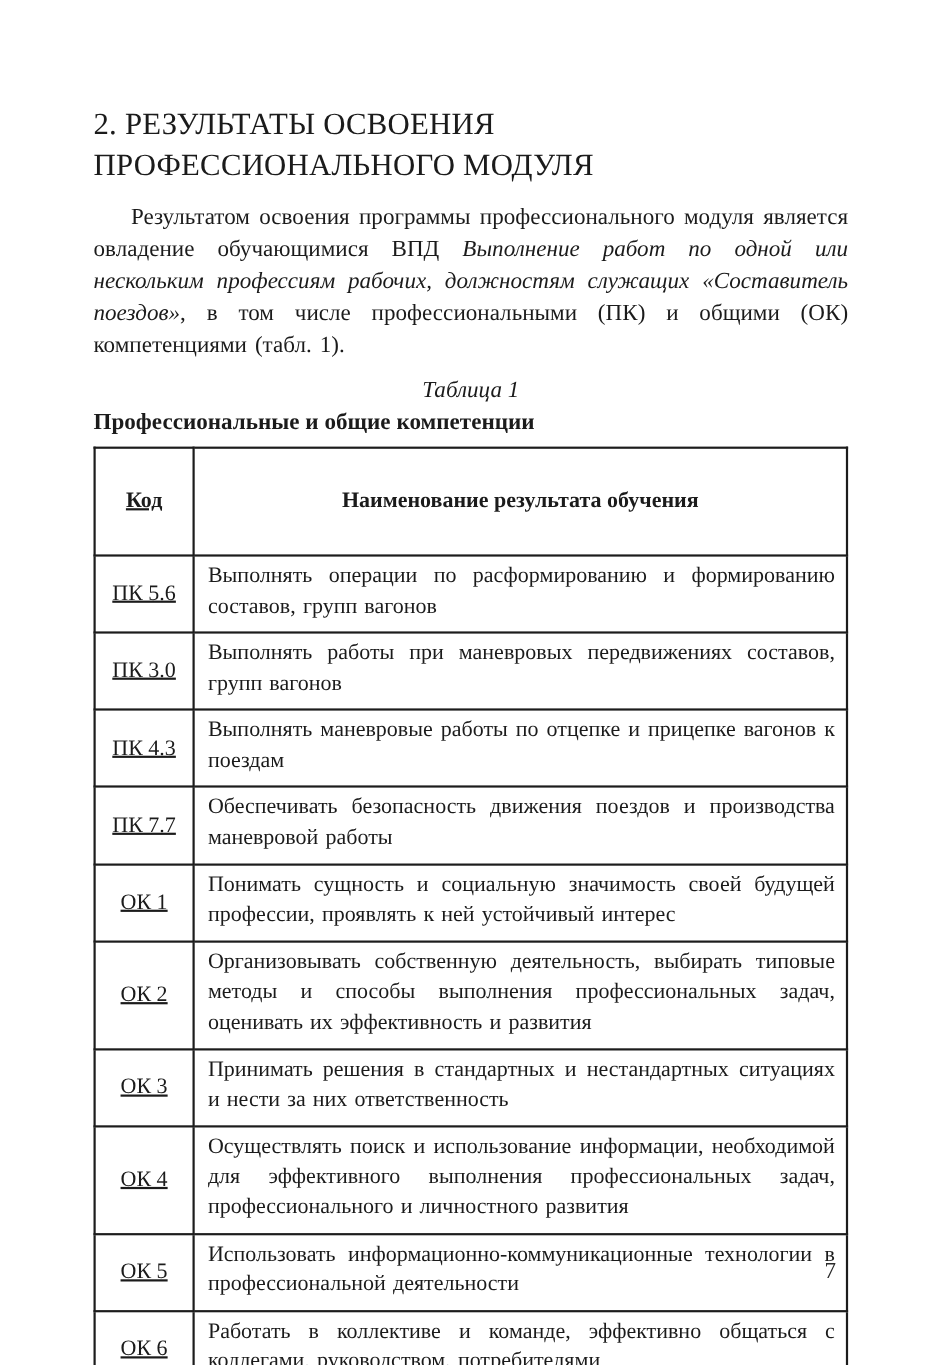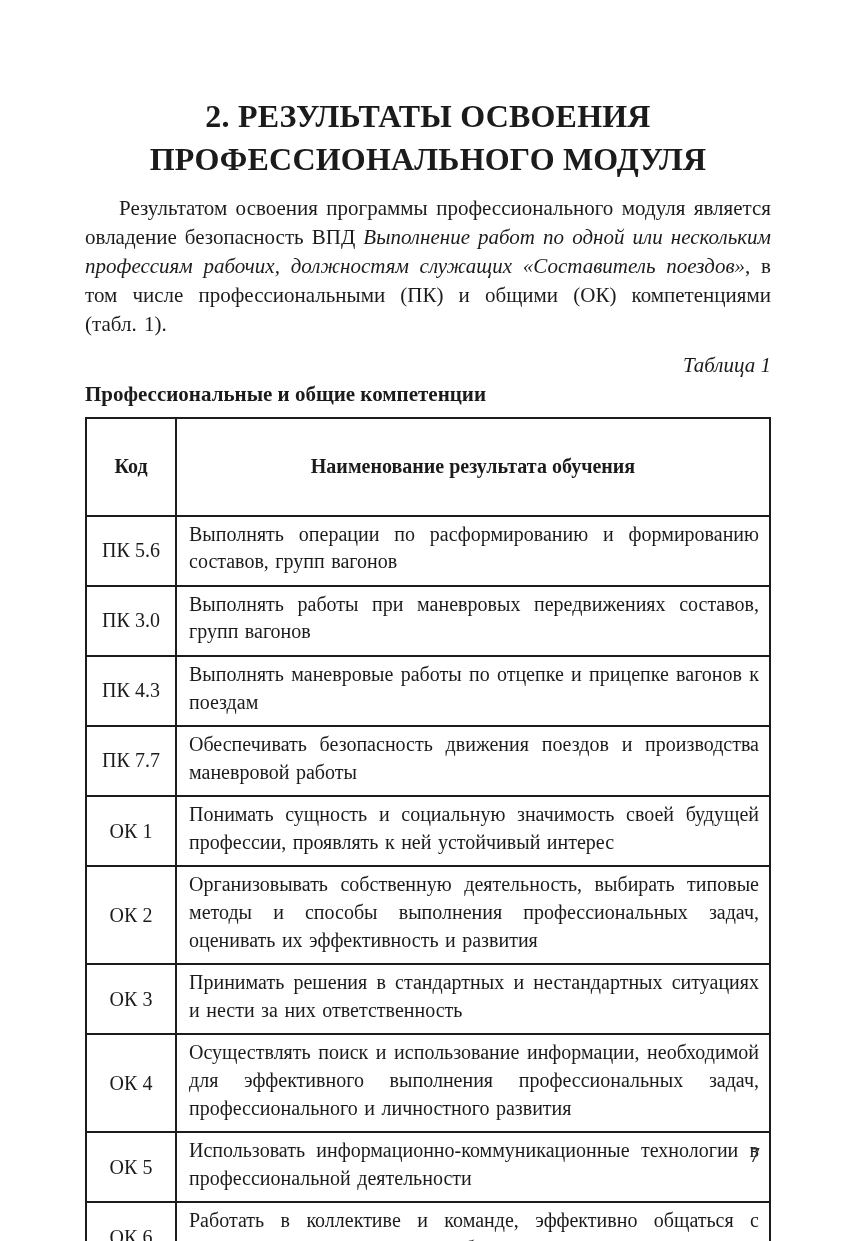--- a/index.html
+++ b/index.html
@@ -17,42 +17,42 @@
   }
   .page {
     position: absolute;
     left: 85px;
     top: 0;
     width: 686px;
     height: 1241px;
   }
   h1.doc-title {
     margin: 95px 0 14px 0;
-    font-size: 32px;
-    font-weight: bold;
-    text-align: center;
+    font-size: 28px;
+    font-weight: normal;
+    text-align: left;
     line-height: 1.33;
     letter-spacing: 0.2px;
   }
   p.intro {
     margin: 0;
     font-size: 21px;
     line-height: 1.38;
     text-align: justify;
     text-indent: 34px;
     word-spacing: 2px;
   }
   p.intro .it {
     font-style: italic;
   }
   .table-caption {
     margin-top: 14px;
     font-size: 21px;
     font-style: italic;
-    text-align: right;
+    text-align: center;
   }
   .table-title {
     margin-top: 4px;
     font-size: 21px;
     font-weight: bold;
     text-align: left;
   }
   table.comp-table {
     margin-top: 10px;
     border-collapse: collapse;
@@ -64,20 +64,21 @@
     border: 2px solid #1c1c1c;
     vertical-align: middle;
     font-size: 20px;
     line-height: 1.38;
   }
   col.col-code { width: 90px; }
   th.h-code, td.c-code {
     text-align: center;
     padding: 10px 4px;
     white-space: nowrap;
+    text-decoration: underline;
   }
   th.h-name {
     text-align: center;
     padding: 34px 10px;
     font-weight: bold;
   }
   th.h-code {
     font-weight: bold;
     padding: 18px 4px;
   }
@@ -97,21 +98,21 @@
 </head>
 <body>
 
 <div class="page">
 
   <h1 class="doc-title">
     <span>2. РЕЗУЛЬТАТЫ ОСВОЕНИЯ</span><br>
     <span>ПРОФЕССИОНАЛЬНОГО МОДУЛЯ</span>
   </h1>
 
-  <p class="intro"><span>Результатом освоения программы профессионального модуля является овладение безопасность ВПД </span><span class="it">Выполнение работ по одной или нескольким профессиям рабочих, должностям служащих «Составитель поездов»</span><span>, в том числе профессиональными (ПК) и общими (ОК) компетенциями (табл. 1).</span></p>
+  <p class="intro"><span>Результатом освоения программы профессионального модуля является овладение обучающимися ВПД </span><span class="it">Выполнение работ по одной или нескольким профессиям рабочих, должностям служащих «Составитель поездов»</span><span>, в том числе профессиональными (ПК) и общими (ОК) компетенциями (табл. 1).</span></p>
 
   <div class="table-caption">Таблица 1</div>
 
   <div class="table-title">Профессиональные и общие компетенции</div>
 
   <table class="comp-table">
     <colgroup>
       <col class="col-code">
       <col class="col-name">
     </colgroup>

